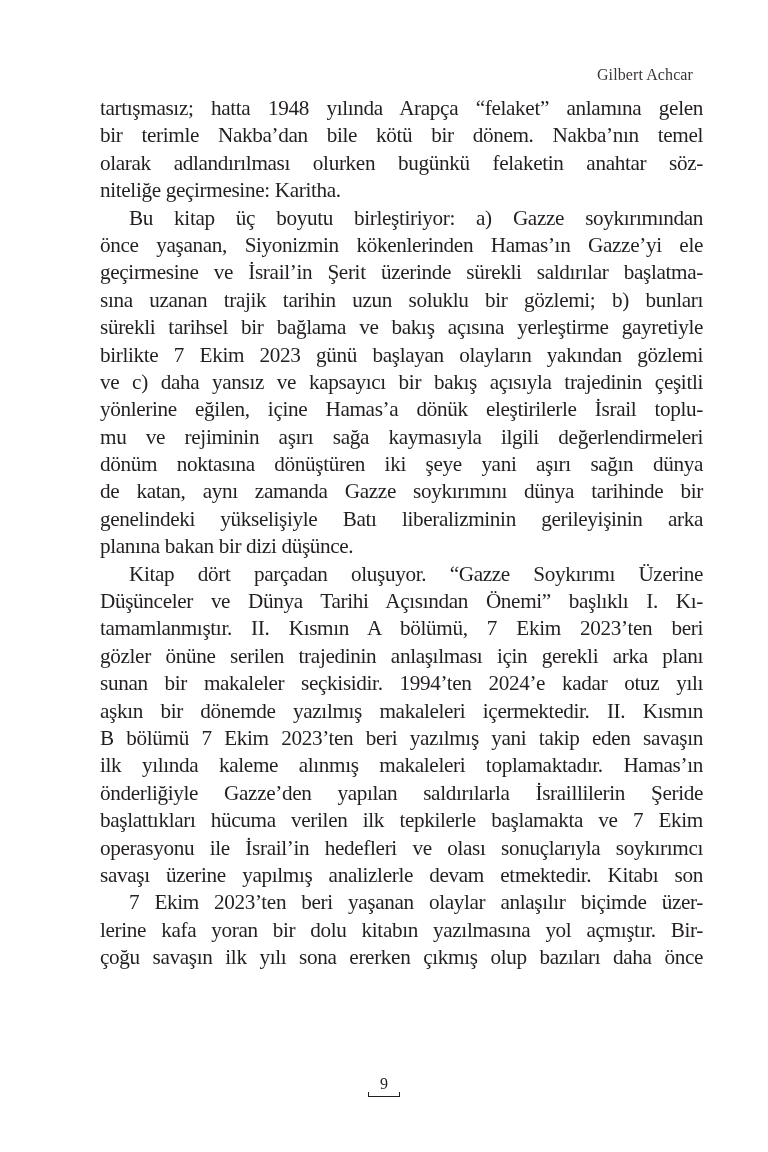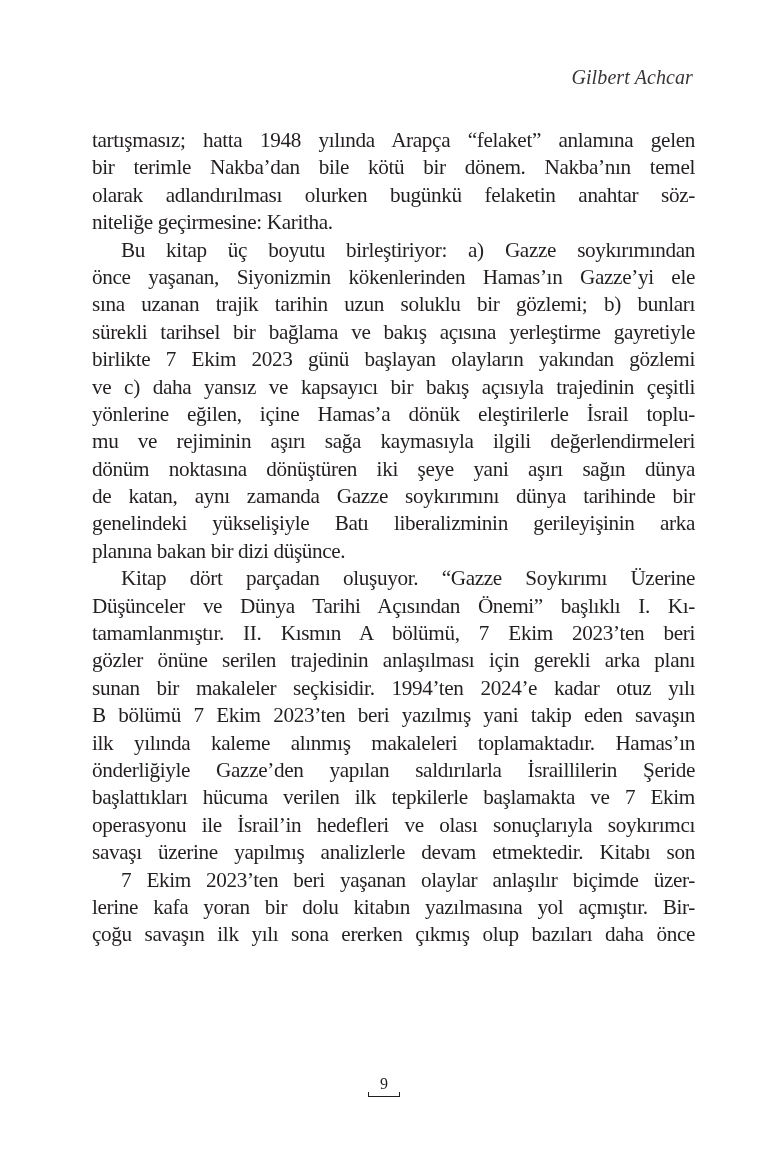--- a/index.html
+++ b/index.html
@@ -12,32 +12,30 @@
       height: 1152px;
       position: relative;
       overflow: hidden;
       color: #231f20;
       font-family: "Liberation Serif", "DejaVu Serif", serif;
     }
     .running-header {
       position: absolute;
       top: 66px;
       right: 75px;
-      font-style: italic;
-      font-size: 20px;
+      font-size: 16px;
       color: #3a3637;
       letter-spacing: 0.1px;
       text-align: center;
     }
     .page-body {
       position: absolute;
       top: 95px;
-      left: 92px;
+      left: 100px;
       width: 603px;
-      margin-top: 32px;
     }
     .line {
       display: block;
       height: 27.4px;
       line-height: 27.4px;
       font-size: 21.2px;
       white-space: nowrap;
       text-align: justify;
       text-align-last: justify;
       letter-spacing: -0.35px;
@@ -84,35 +82,37 @@
 
 <div class="running-header">Gilbert Achcar</div>
 
 <div class="page-body" id="page-body">
     <span class="line">tartışmasız; hatta 1948 yılında Arapça “felaket” anlamına gelen</span>
     <span class="line">bir terimle Nakba’dan bile kötü bir dönem. Nakba’nın temel</span>
     <span class="line">olarak adlandırılması olurken bugünkü felaketin anahtar söz-</span>
     <span class="line last">niteliğe geçirmesine: Karitha.</span>
     <span class="line indent">Bu kitap üç boyutu birleştiriyor: a) Gazze soykırımından</span>
     <span class="line">önce yaşanan, Siyonizmin kökenlerinden Hamas’ın Gazze’yi ele</span>
+    <span class="line">geçirmesine ve İsrail’in Şerit üzerinde sürekli saldırılar başlatma-</span>
     <span class="line">sına uzanan trajik tarihin uzun soluklu bir gözlemi; b) bunları</span>
     <span class="line">sürekli tarihsel bir bağlama ve bakış açısına yerleştirme gayretiyle</span>
     <span class="line">birlikte 7 Ekim 2023 günü başlayan olayların yakından gözlemi</span>
     <span class="line">ve c) daha yansız ve kapsayıcı bir bakış açısıyla trajedinin çeşitli</span>
     <span class="line">yönlerine eğilen, içine Hamas’a dönük eleştirilerle İsrail toplu-</span>
     <span class="line">mu ve rejiminin aşırı sağa kaymasıyla ilgili değerlendirmeleri</span>
     <span class="line">dönüm noktasına dönüştüren iki şeye yani aşırı sağın dünya</span>
     <span class="line">de katan, aynı zamanda Gazze soykırımını dünya tarihinde bir</span>
     <span class="line">genelindeki yükselişiyle Batı liberalizminin gerileyişinin arka</span>
     <span class="line last">planına bakan bir dizi düşünce.</span>
     <span class="line indent">Kitap dört parçadan oluşuyor. “Gazze Soykırımı Üzerine</span>
     <span class="line">Düşünceler ve Dünya Tarihi Açısından Önemi” başlıklı I. Kı-</span>
     <span class="line">tamamlanmıştır. II. Kısmın A bölümü, 7 Ekim 2023’ten beri</span>
     <span class="line">gözler önüne serilen trajedinin anlaşılması için gerekli arka planı</span>
     <span class="line">sunan bir makaleler seçkisidir. 1994’ten 2024’e kadar otuz yılı</span>
+    <span class="line">aşkın bir dönemde yazılmış makaleleri içermektedir. II. Kısmın</span>
     <span class="line">B bölümü 7 Ekim 2023’ten beri yazılmış yani takip eden savaşın</span>
     <span class="line">ilk yılında kaleme alınmış makaleleri toplamaktadır. Hamas’ın</span>
     <span class="line">önderliğiyle Gazze’den yapılan saldırılarla İsraillilerin Şeride</span>
     <span class="line">başlattıkları hücuma verilen ilk tepkilerle başlamakta ve 7 Ekim</span>
     <span class="line">operasyonu ile İsrail’in hedefleri ve olası sonuçlarıyla soykırımcı</span>
     <span class="line">savaşı üzerine yapılmış analizlerle devam etmektedir. Kitabı son</span>
     <span class="line indent">7 Ekim 2023’ten beri yaşanan olaylar anlaşılır biçimde üzer-</span>
     <span class="line">lerine kafa yoran bir dolu kitabın yazılmasına yol açmıştır. Bir-</span>
     <span class="line">çoğu savaşın ilk yılı sona ererken çıkmış olup bazıları daha önce</span>
   </div>

